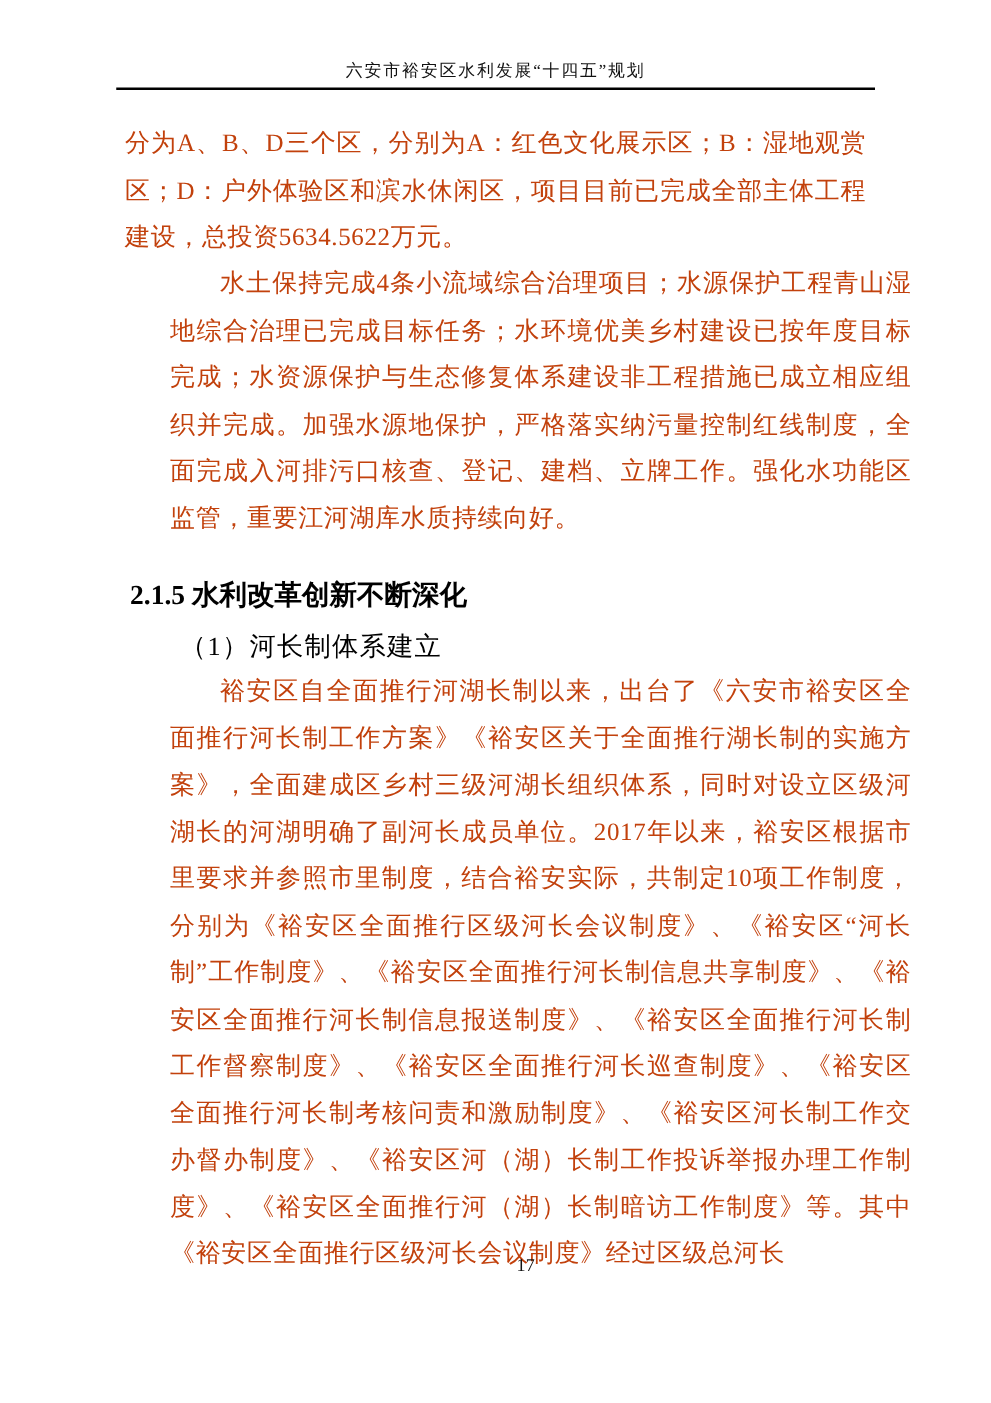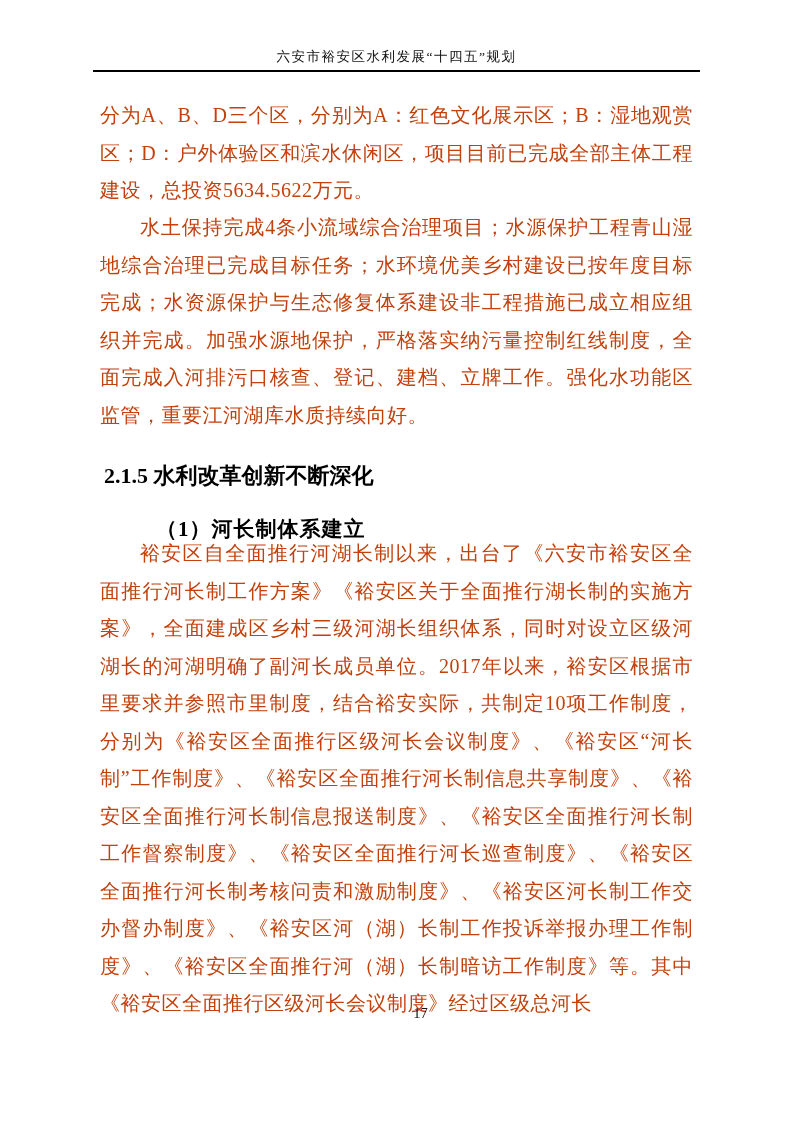--- a/index.html
+++ b/index.html
@@ -44,20 +44,21 @@
     font-size: 20px;
     line-height: 37.5px;
     text-align: justify;
     text-justify: inter-character;
     color: #c2410c;
     letter-spacing: 0.5px;
     font-family: "Liberation Serif", serif;
   }
   .para.indent {
     text-indent: 2em;
+    margin-left: 36px;
   }
   .para1 { top: 97px; }
   .para2 { top: 209px; }
   .para3 { top: 535px; }
   .section-heading {
     position: absolute;
     top: 453px;
     left: 100px;
     width: 593px;
     margin: 4px;
@@ -65,26 +66,26 @@
     line-height: 37.5px;
     font-weight: bold;
     color: #000000;
     font-family: "Liberation Serif", serif;
   }
   .sub-heading {
     position: absolute;
     top: 499px;
     left: 100px;
     width: 593px;
-    margin: 12px;
+    margin: 0;
     padding-left: 44px;
     box-sizing: border-box;
     font-size: 21px;
     line-height: 37.5px;
-    font-weight: bold;
+    font-weight: normal;
     letter-spacing: 1px;
     color: #000000;
     font-family: "Liberation Serif", serif;
   }
   .footer-pagenum {
     position: absolute;
     top: 1005px;
     left: 0;
     right: 0;
     text-align: center;

